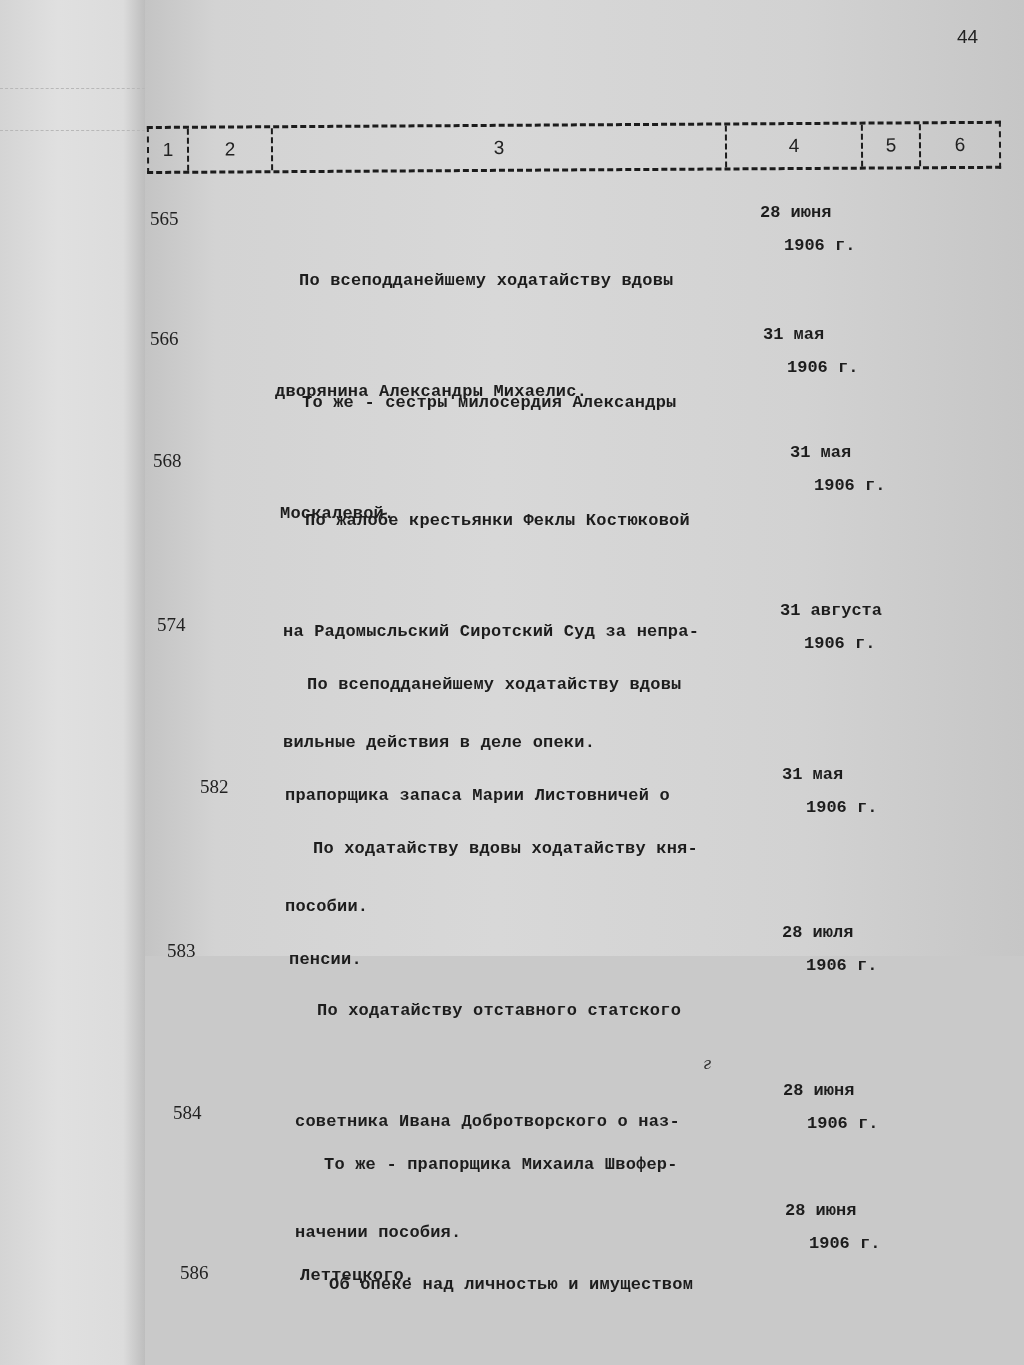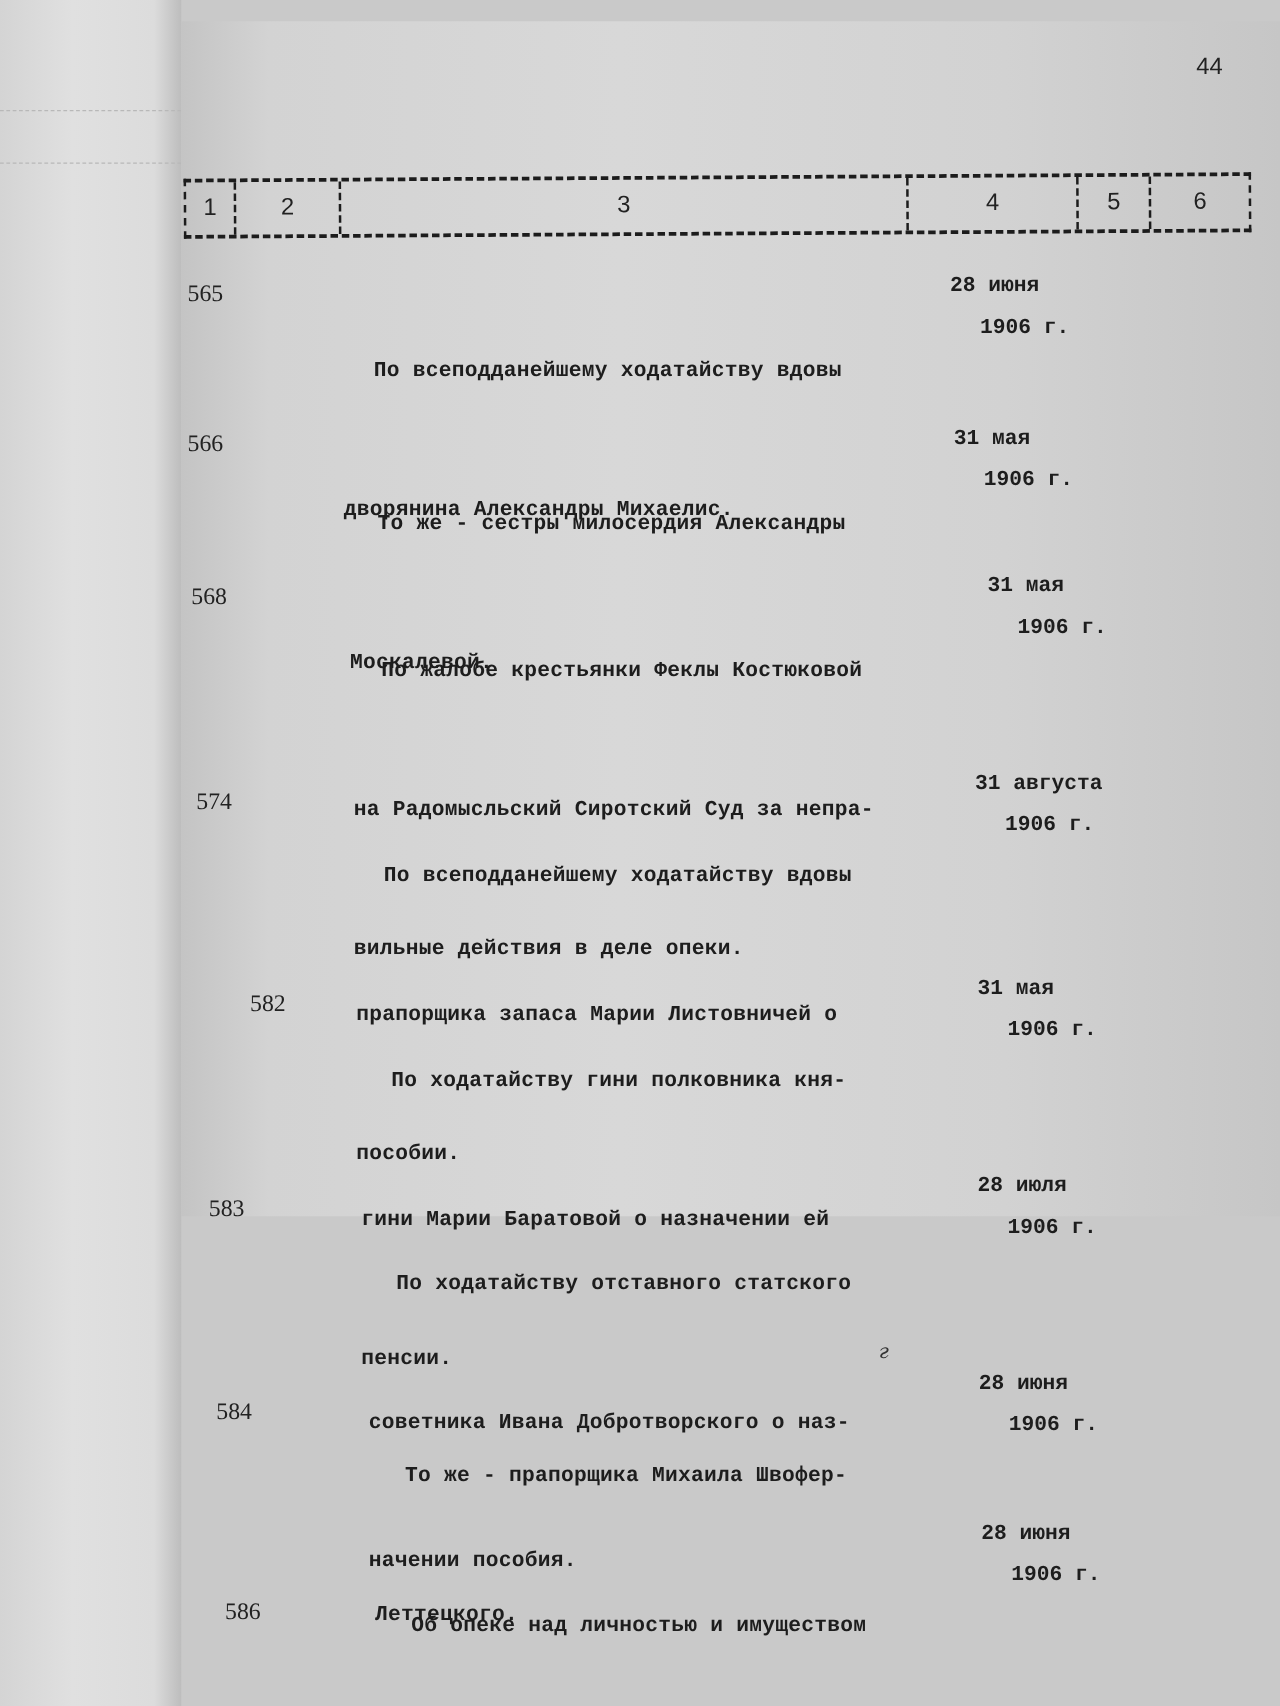--- a/index.html
+++ b/index.html
@@ -22,21 +22,21 @@
       background: linear-gradient(to right, #d4d4d4 0%, #e0e0e0 40%, #dcdcdc 85%, #bdbdbd 100%);
     }
     .left-strip .fold-line {
       position: absolute;
       left: 0;
       width: 145px;
       border-top: 1px dashed #b8b8b8;
     }
     .page {
       position: absolute;
-      left: 145px; top: 17px;
+      left: 145px; top: 0;
       width: 879px; height: 956px;
       background: linear-gradient(to right, #c4c4c4 0%, #d3d3d3 8%, #d8d8d8 40%, #d2d2d2 75%, #c6c6c6 100%);
     }
     .page-number {
       position: absolute;
       left: 812px; top: 26px;
       font-family: "Liberation Sans", sans-serif;
       font-size: 19px;
       color: #222;
     }
@@ -176,22 +176,21 @@
       </div>
       <div class="entry-date" style="left:635px; top:594px;">
         <span class="day">31 августа</span>
         <span class="year">1906 г.</span>
       </div>
     </div>
 
     <div class="entry" style="top:0;">
       <div class="entry-num" style="left:17px; top:776px;margin-left:38px;">582</div>
       <div class="entry-desc" style="left:144px; top:756px;">
-        <span class="line" style="padding-left:24px;">По ходатайству гини полковника кня-</span>
-        <span class="line">гини Марии Баратовой о назначении ей</span>
+        <span class="line" style="padding-left:24px;">По ходатайству вдовы ходатайству кня-</span>
         <span class="line">пенсии.</span>
       </div>
       <div class="entry-date" style="left:637px; top:758px;">
         <span class="day">31 мая</span>
         <span class="year">1906 г.</span>
       </div>
     </div>
 
     <div class="entry" style="top:0;">
       <div class="entry-num" style="left:22px; top:940px;">583</div>

